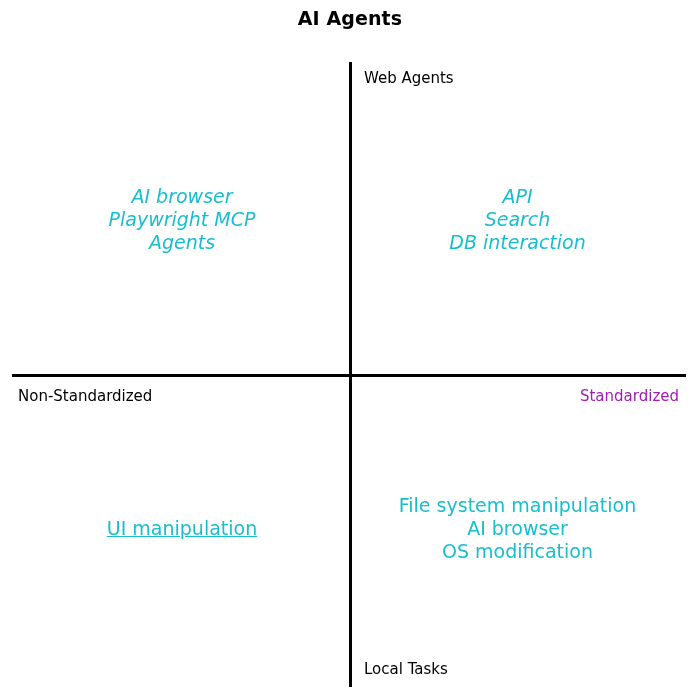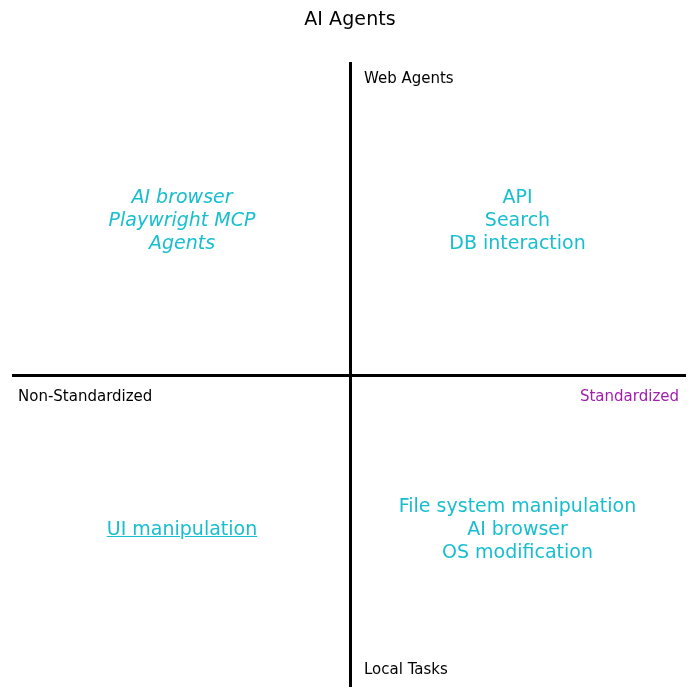--- a/index.html
+++ b/index.html
@@ -23,20 +23,21 @@
   .chart-title {
     position: absolute;
     left: 0;
     top: 7px;
     width: 700px;
     text-align: center;
     font-size: 19px;
     color: #000000;
     letter-spacing: 0.1px;
     white-space: nowrap;
+    font-weight: bold;
   }
 
   
   .axis-h {
     position: absolute;
     left: 12px;
     top: 374px;
     width: 674px;
     height: 3px;
     background: #000000;
@@ -112,21 +113,21 @@
   <div class="axis-label axis-label--left" style="color: rgb(0, 0, 0);">Non-Standardized</div>
 
   <div class="axis-label axis-label--right" style="color: #a21caf;">Standardized</div>
 
   <div class="quadrant quadrant--top-left" style="color: rgb(23, 190, 207); font-style: italic;">
     <span class="item">AI browser</span>
     <span class="item">Playwright MCP</span>
     <span class="item">Agents</span>
   </div>
 
-  <div class="quadrant quadrant--top-right" style="color: rgb(23, 190, 207);">
+  <div class="quadrant quadrant--top-right" style="color: rgb(23, 190, 207); font-style: italic;">
     <span class="item">API</span>
     <span class="item">Search</span>
     <span class="item">DB interaction</span>
   </div>
 
   <div class="quadrant quadrant--bottom-left" style="color: rgb(23, 190, 207);">
     <span class="item">UI manipulation</span>
   </div>
 
   <div class="quadrant quadrant--bottom-right" style="color: rgb(23, 190, 207);">

